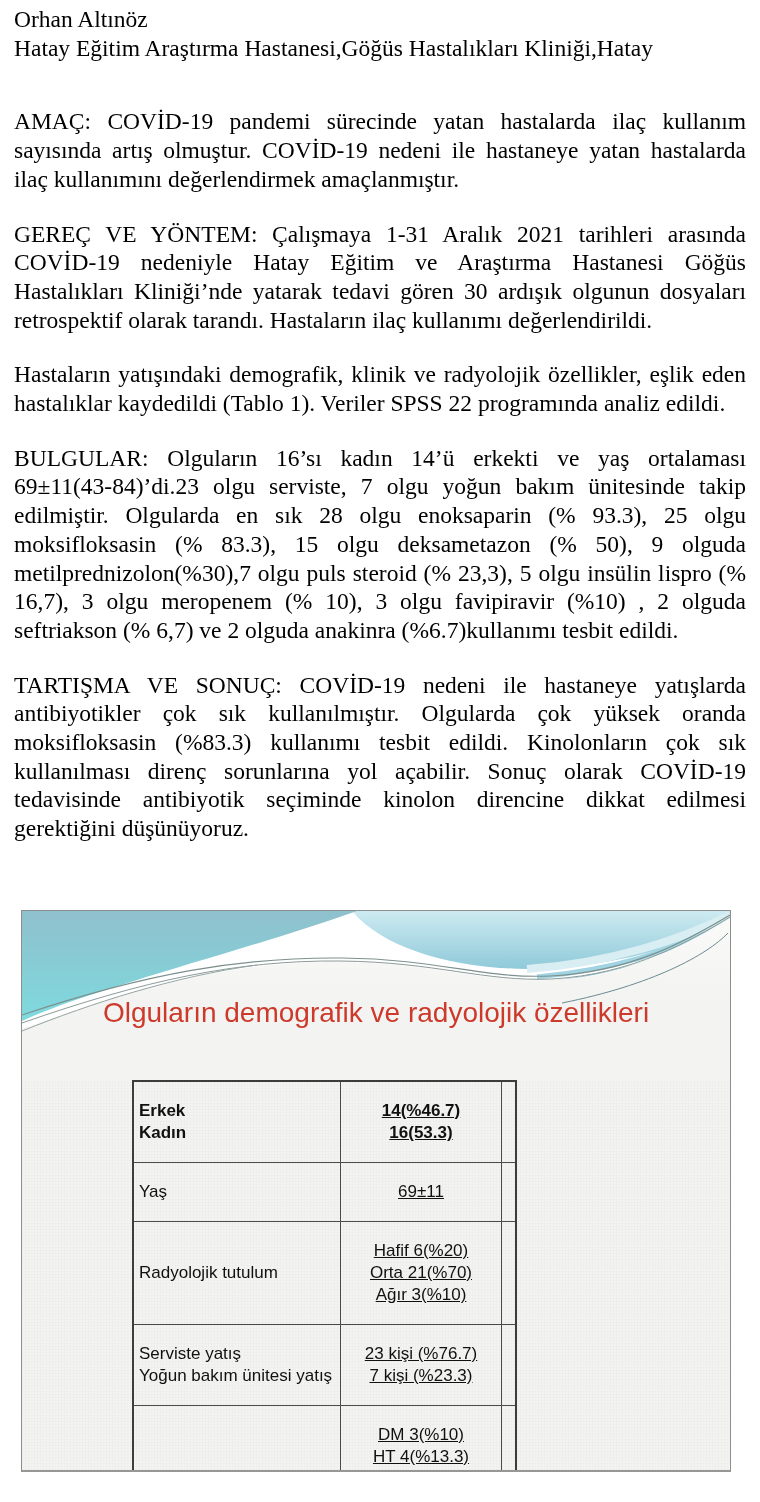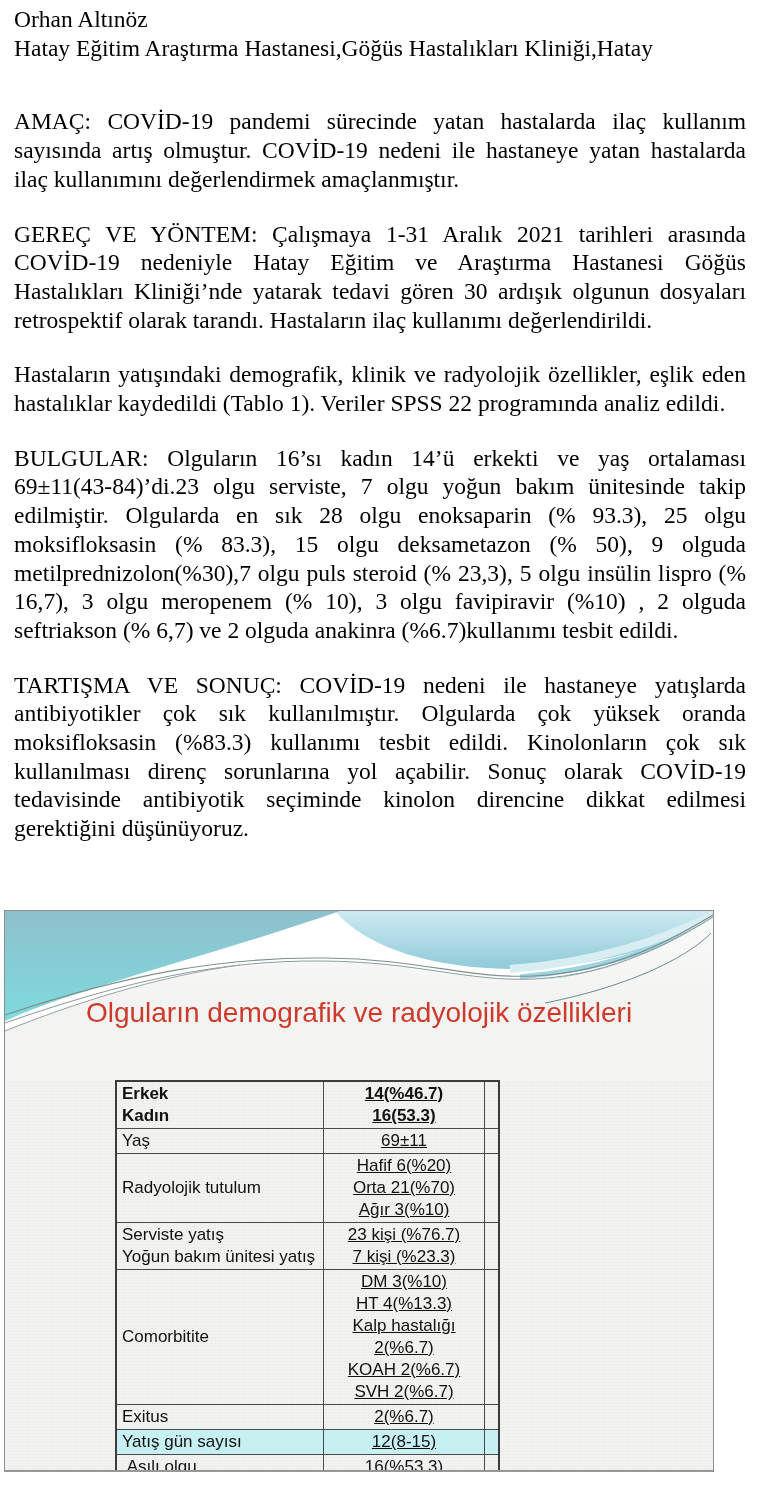--- a/index.html
+++ b/index.html
@@ -22,21 +22,21 @@
   .doc-line{white-space:nowrap;}
   .para{
     text-align:justify;
     text-justify:inter-word;
     margin-top:26px;
   }
   .para.first{margin-top:45px;}
   
   .slide{
     position:absolute;
-    left:4px;top:910px;
+    left:21px;top:910px;
     width:708px;height:559px;
     background:
       repeating-linear-gradient(0deg, rgba(170,170,164,0.05) 0 1px, transparent 1px 3px),
       repeating-linear-gradient(90deg, rgba(170,170,164,0.05) 0 1px, transparent 1px 3px),
       #f3f3f1;
     border:1px solid #8e8e8e;
     border-bottom:2px solid #979797;
     overflow:hidden;
     font-family:"Liberation Sans", sans-serif;
   }
@@ -52,21 +52,21 @@
   .slide-table{
     position:absolute;
     left:110px;top:169px;
     border-collapse:collapse;
     font-size:17px;
     line-height:22px;
     color:#111;
   }
   .slide-table td{
     border:1px solid #4a4a4a;
-    padding:1px 5px;
+    padding:18px 5px;
     vertical-align:middle;
     white-space:pre-line;
   }
   .slide-table{border:2px solid #3d3d3d;}
   td.lbl{width:196px;text-align:left;}
   td.val{width:150px;text-align:center;text-decoration:underline;}
   td.sp{width:13px;padding:1px 0;}
   tr.b td{font-weight:bold;}
   tr.hl td{background:var(--hl-color,#c7f0f2);}
 </style>

